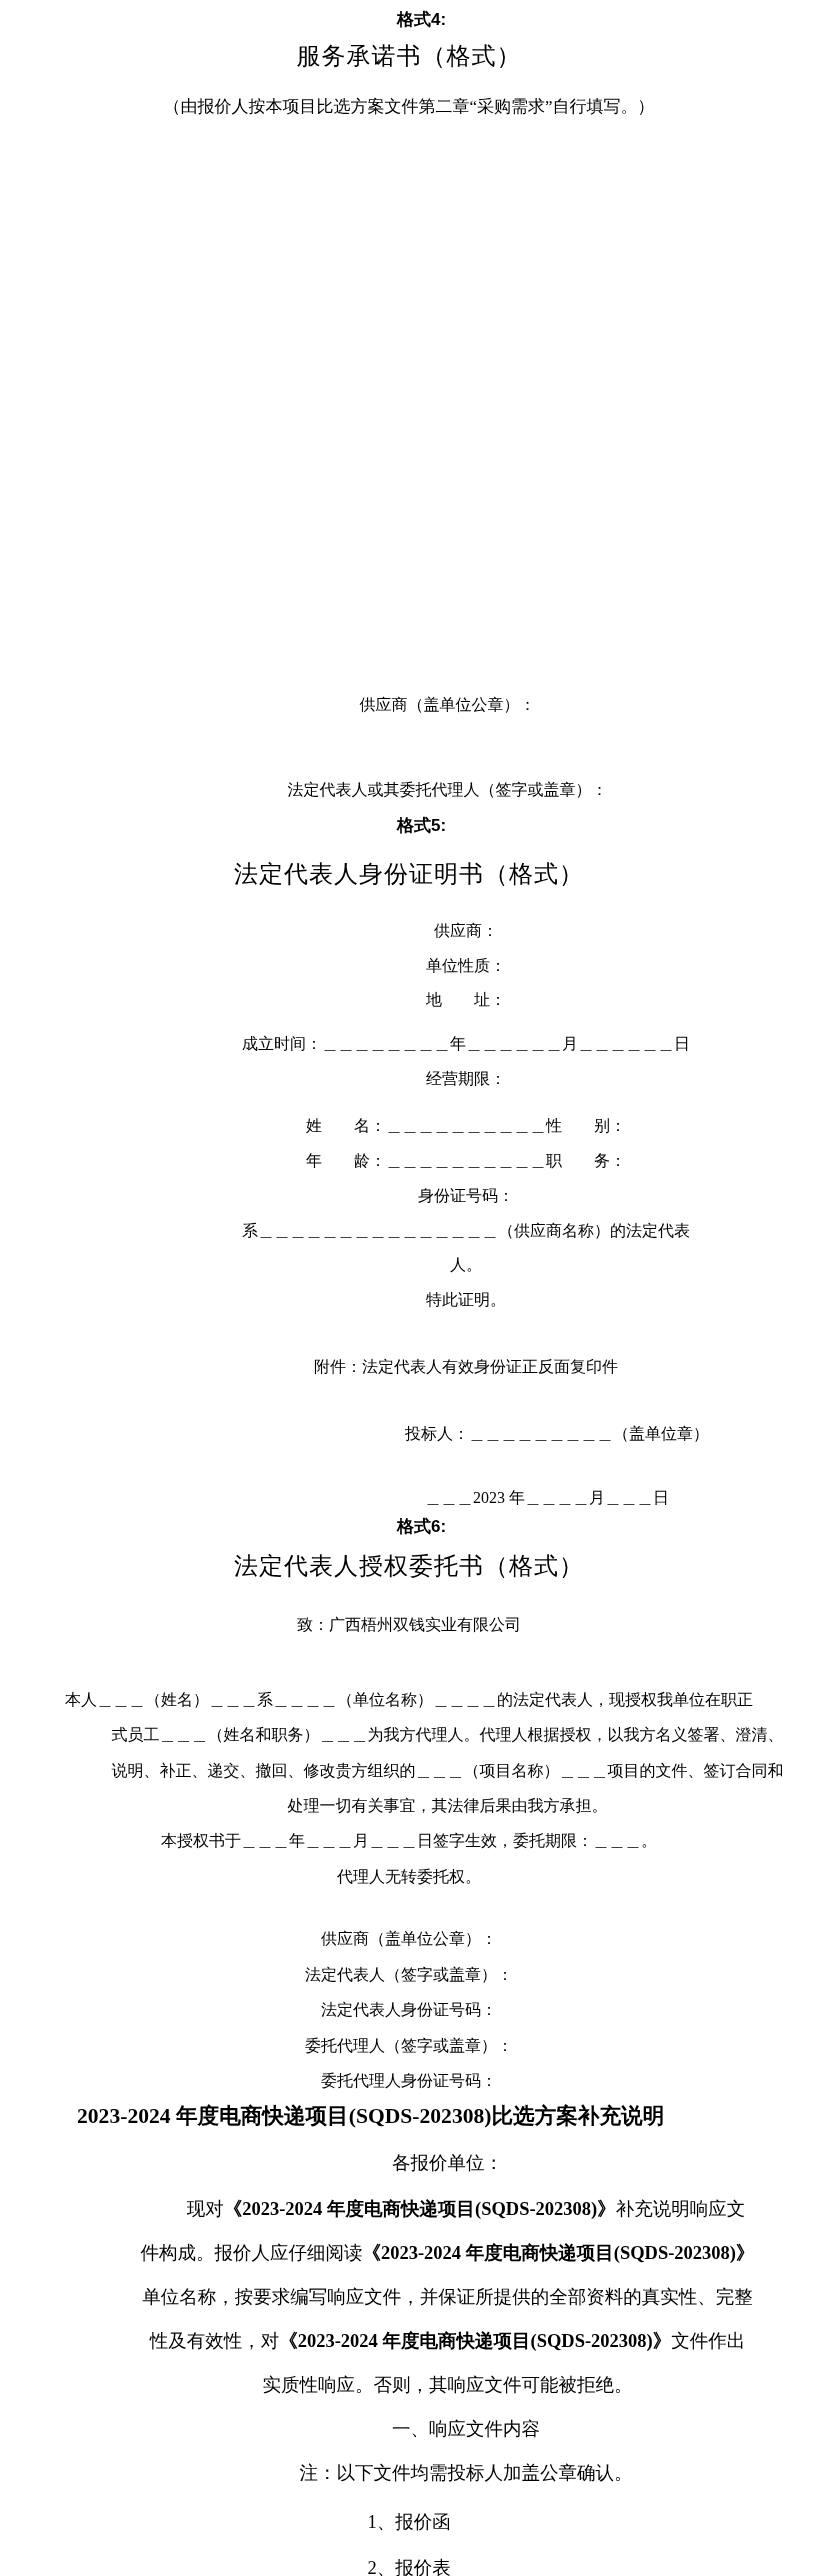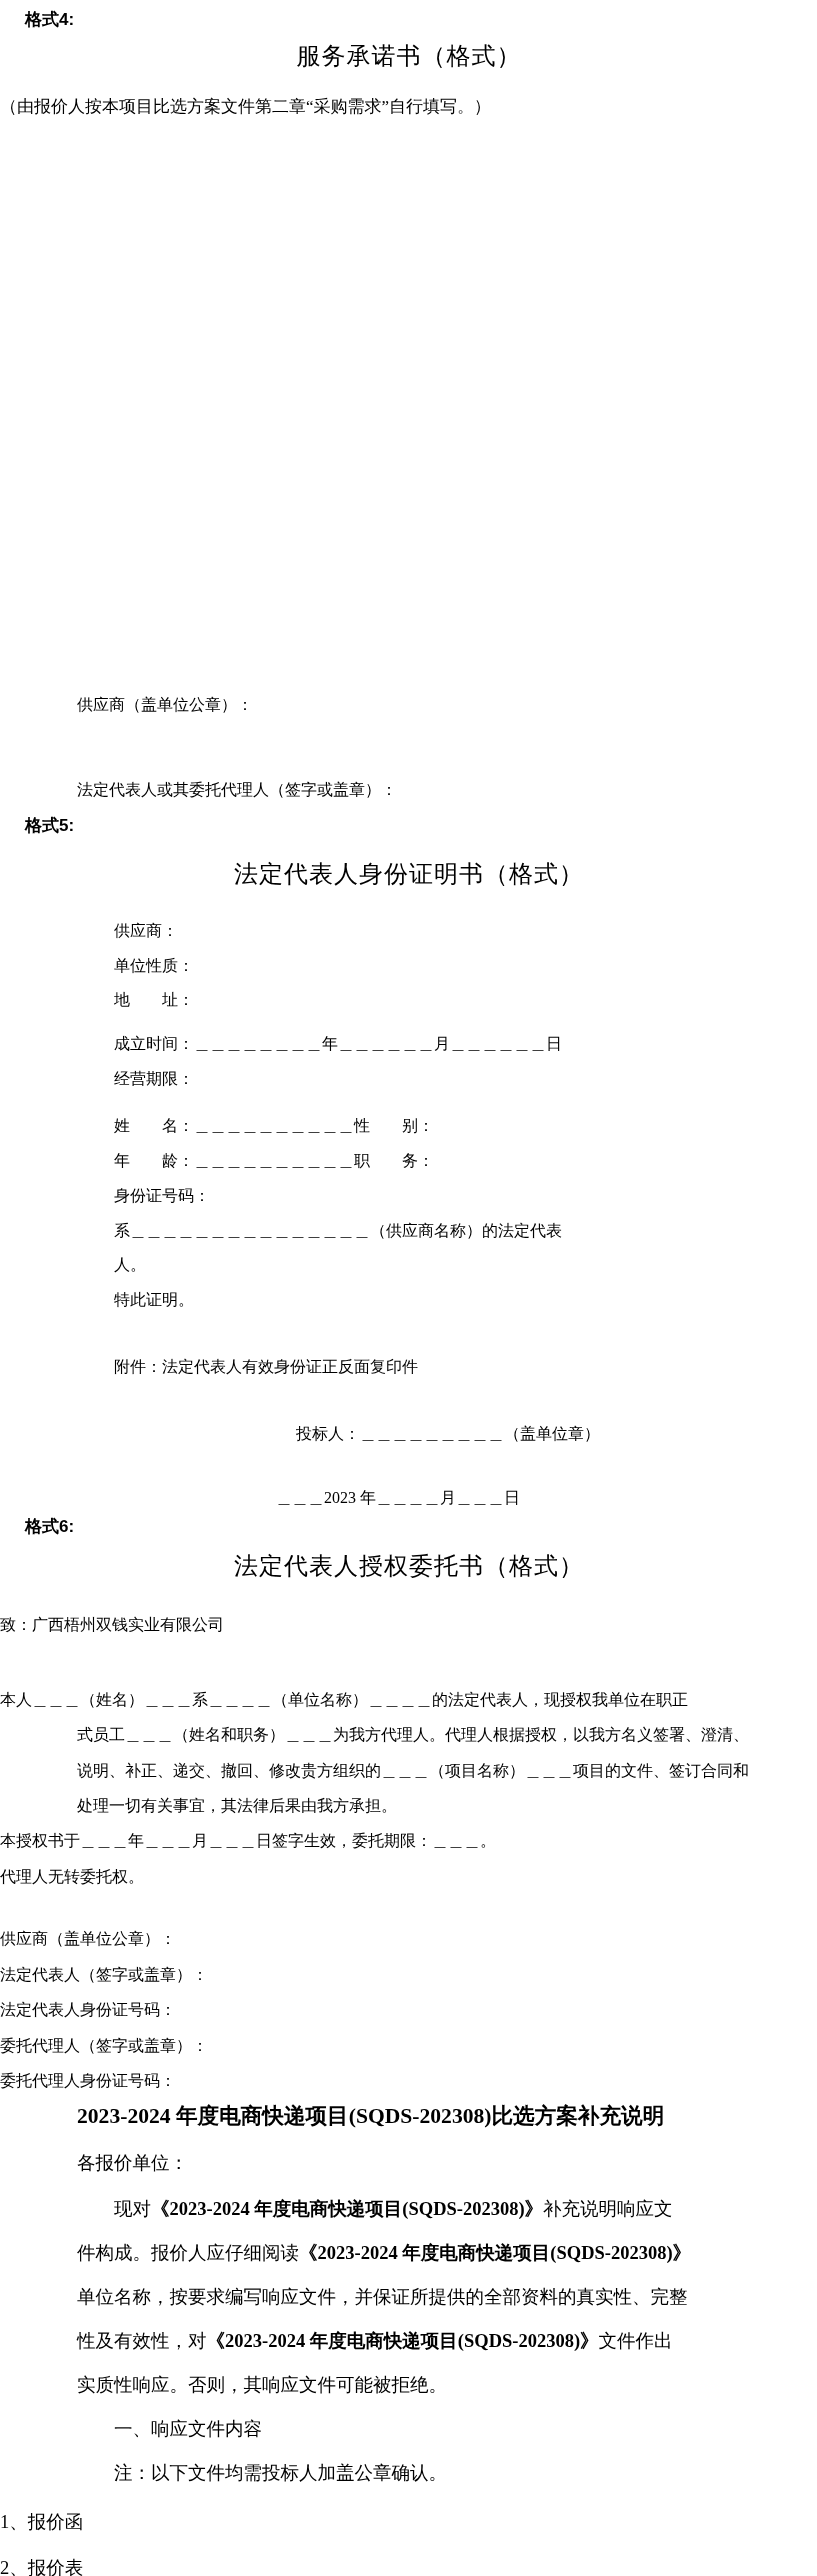--- a/index.html
+++ b/index.html
@@ -5,25 +5,25 @@
   html,body{margin:0;padding:0;background:#ffffff;}
   .page{
     position:relative;
     width:818px;
     min-height:3960px;
     background:#ffffff;
     color:#000000;
     font-family:"Liberation Serif","DejaVu Serif",serif;
     overflow:hidden;
   }
-  .ln{white-space:pre;font-size:16px;line-height:24px;}
+  .ln{white-space:pre;font-size:16px;line-height:24px;text-align:center;}
   .d{font-size:18.5px;line-height:27px;}
   .ttl{font-size:24px;line-height:31px;font-weight:normal;text-align:center;letter-spacing:1px;white-space:pre;}
   .fmt{font-family:"Liberation Sans","DejaVu Sans",sans-serif;font-weight:bold;font-size:17px;}
-  .note{font-size:17px;text-align:left;padding-left:0 !important;}
+  .note{font-size:17px;text-align:center;padding-left:0 !important;}
   .dh{font-size:21.6px;line-height:31px;font-weight:bold;white-space:pre;}
   .b{font-weight:bold;}
   .x48{padding-left:25px;}
   .x150{padding-left:77px;}
   .x205{}
   .x222{padding-left:114px;}
   .x535{padding-left:276px;}
   .x575{padding-left:296px;}
 </style>
 </head>

